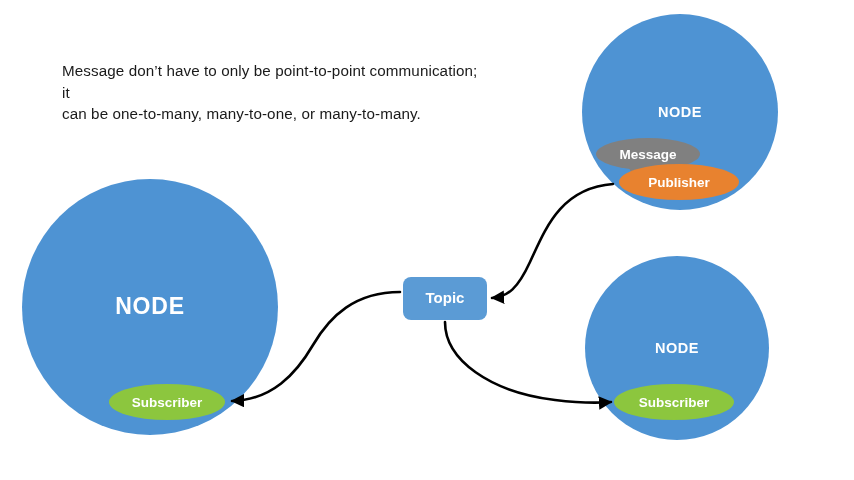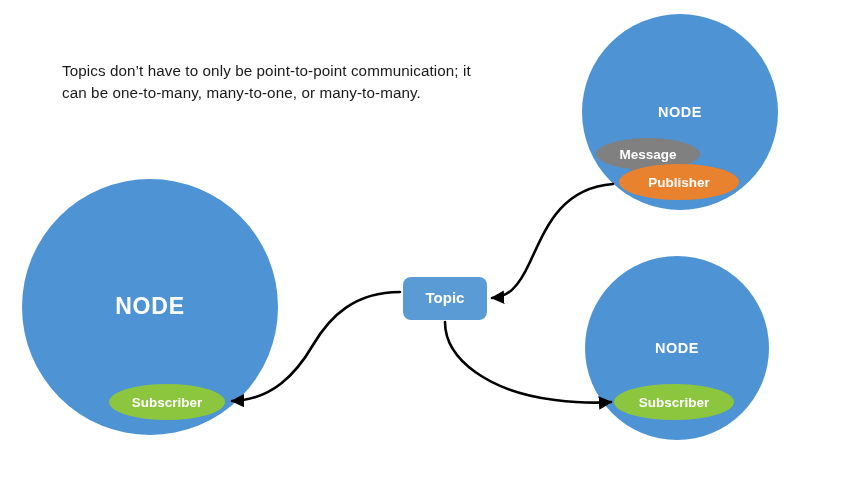--- a/index.html
+++ b/index.html
@@ -65,21 +65,21 @@
     stroke: #000000;
     stroke-width: 2.6;
     stroke-linecap: round;
   }
 </style>
 </head>
 <body>
 
 <div id="slide">
 
-  <div class="caption">Topics don’t have to only be point-to-point communication; it
+  <div class="caption">Message don’t have to only be point-to-point communication; it
 can be one-to-many, many-to-one, or many-to-many.</div>
 
   <svg id="diagram-svg" viewBox="0 0 854 480">
     <defs>
       <marker id="arrowhead" viewBox="0 0 10 10" refX="9" refY="5" markerWidth="5.2" markerHeight="5.2" orient="auto-start-reverse">
         <path d="M 0 0 L 10 5 L 0 10 z" fill="#000000"></path>
       </marker>
     </defs>
 
     <g>

